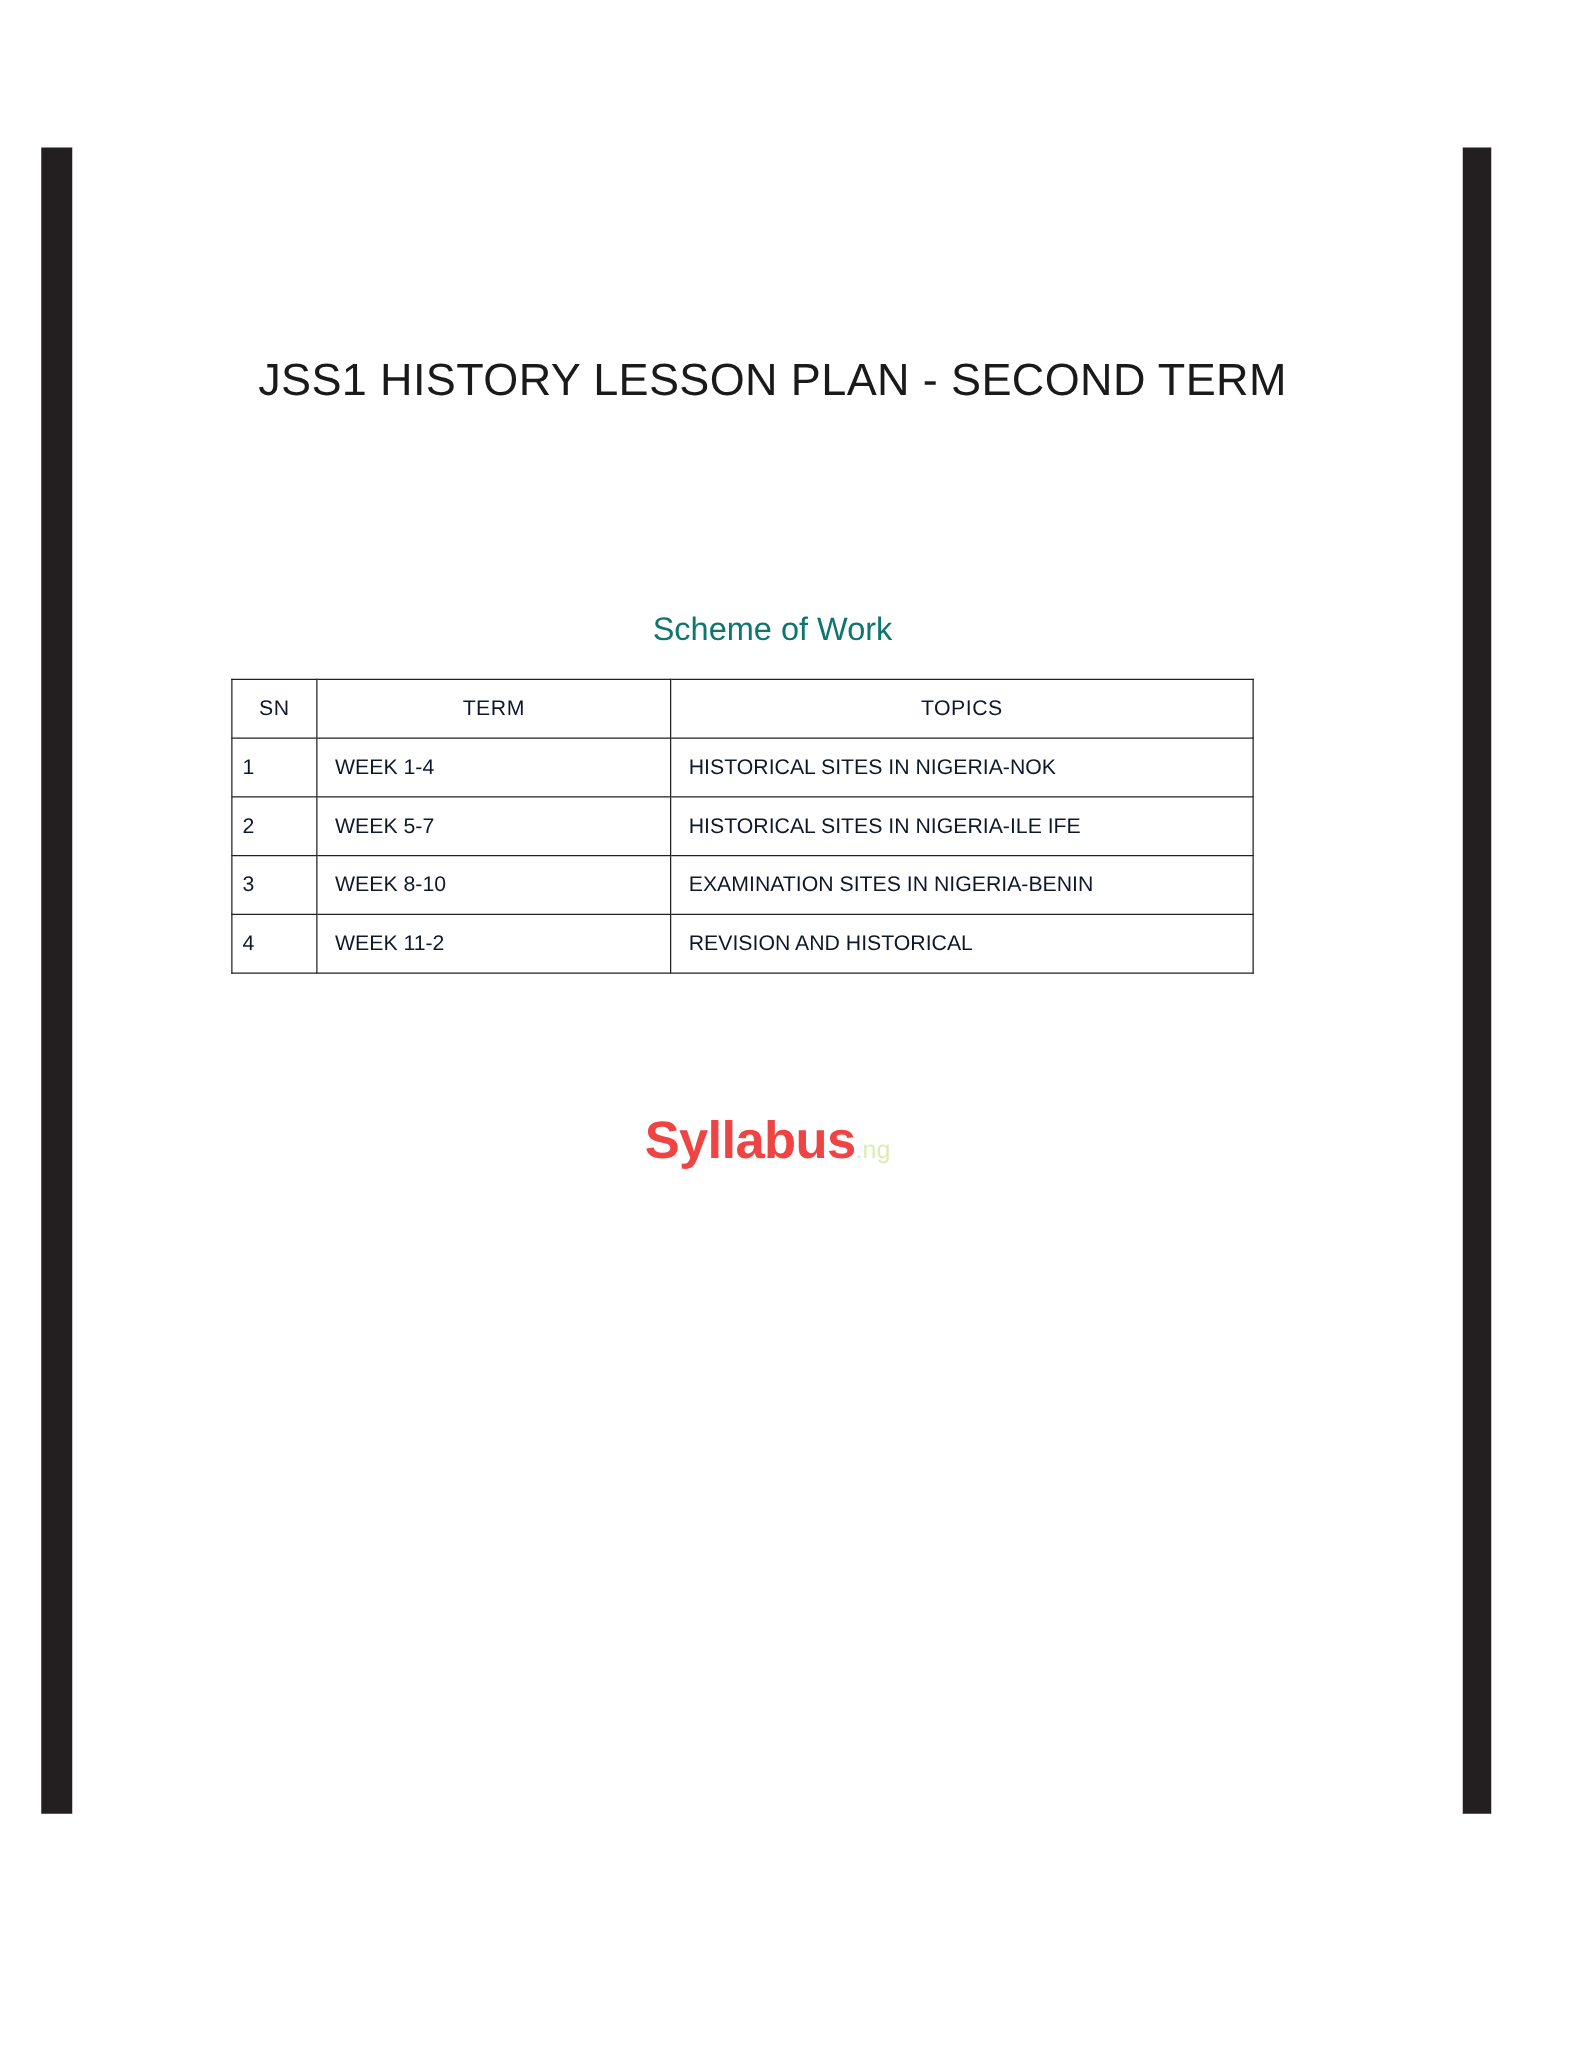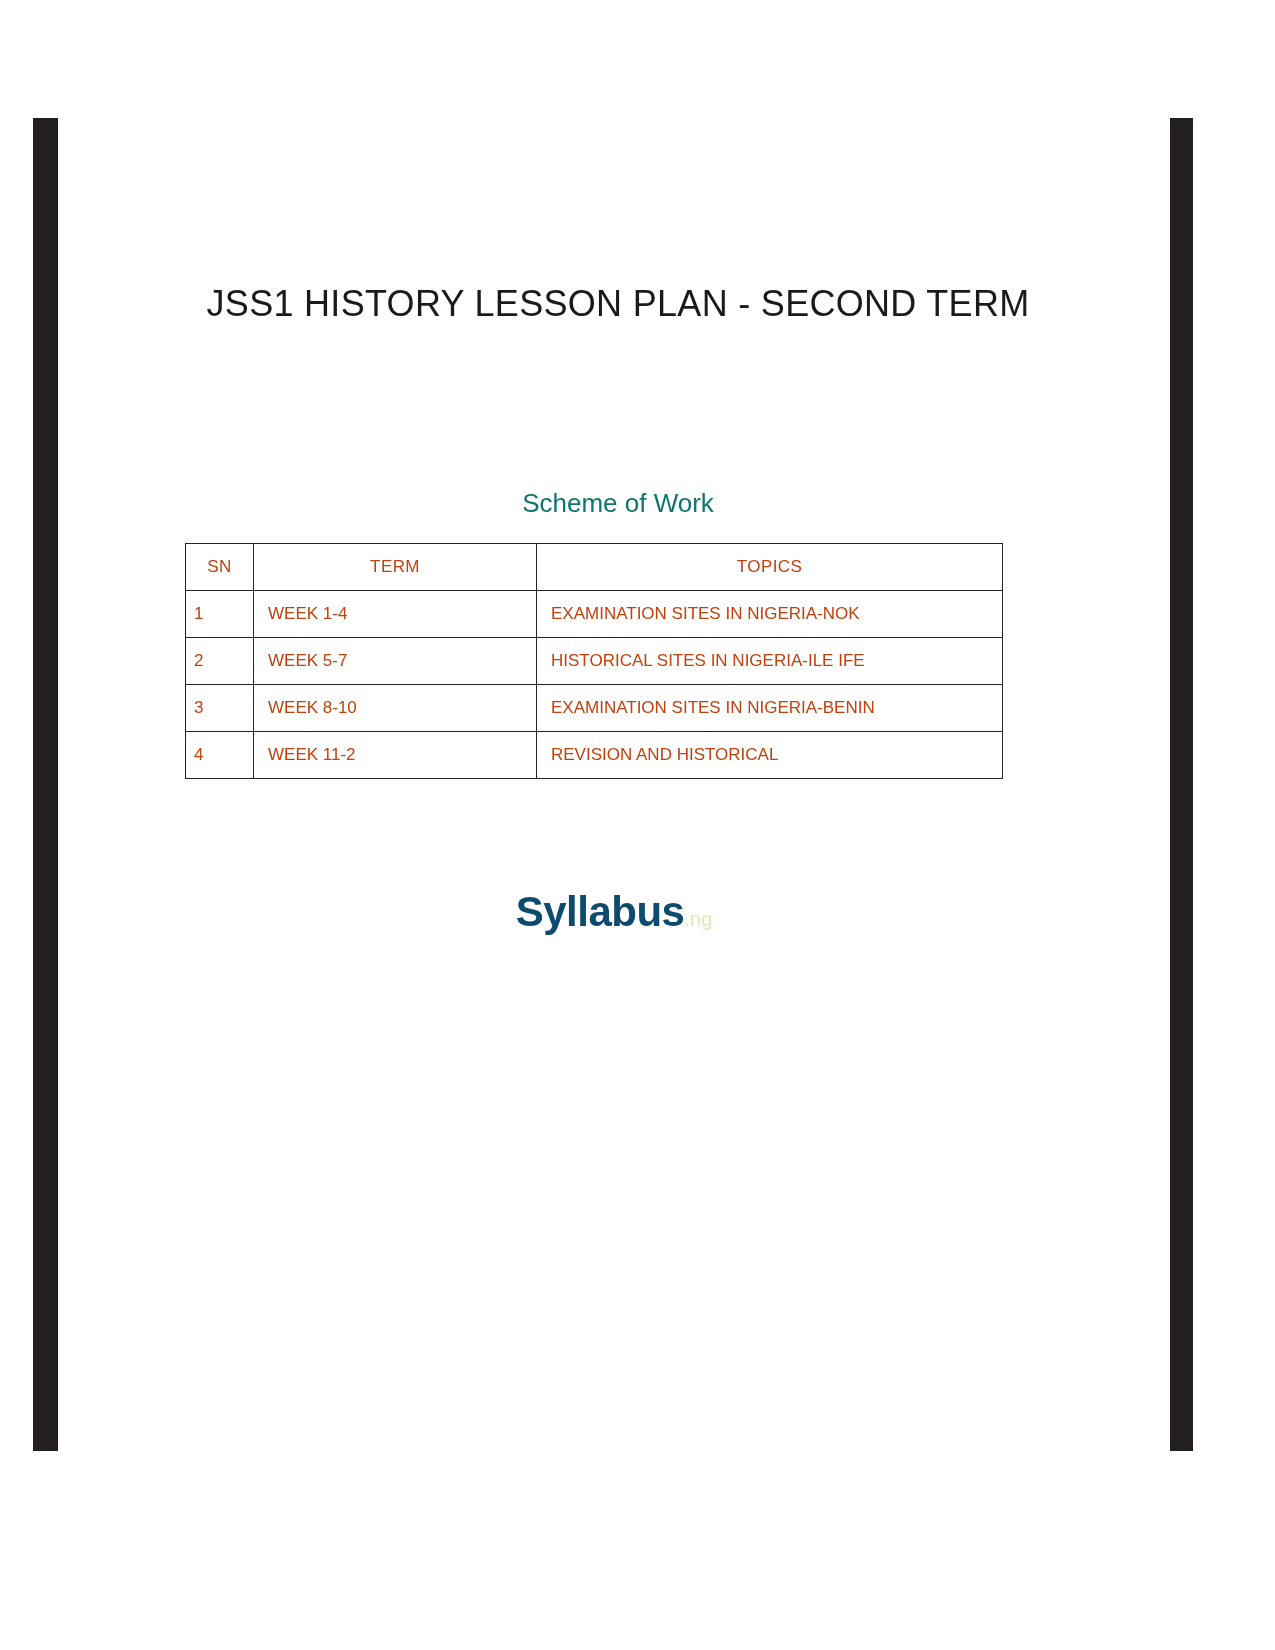--- a/index.html
+++ b/index.html
@@ -87,21 +87,21 @@
 
   table.scheme-table {
     border-collapse: collapse;
     width: 817px;
     table-layout: fixed;
   }
   table.scheme-table td,
   table.scheme-table th {
     border: 1px solid #222222;
     font-size: 17px;
-    color: #c2410c;
+    color: #0f172a;
     font-weight: 400;
     height: 46px;
     padding: 0 10px;
     vertical-align: middle;
   }
   table.scheme-table th {
     text-align: center;
     font-weight: 400;
     letter-spacing: 0.4px;
   }
@@ -123,21 +123,21 @@
     position: absolute;
     left: 0;
     top: 770px;
     width: 1112px;
     text-align: center;
     pointer-events: none;
     user-select: none;
   }
   .watermark .wm-main {
     font-size: 42px;
-    color: #0c4a6e;
+    color: #ef4444;
     font-weight: 700;
     letter-spacing: -0.5px;
   }
   .watermark .wm-suffix {
     font-size: 20px;
     color: #ddebb2;
     font-weight: 400;
   }
 </style>
 </head>
@@ -165,21 +165,21 @@
           <tr>
             <th>SN</th>
             <th>TERM</th>
             <th>TOPICS</th>
           </tr>
         </thead>
         <tbody>
           <tr>
             <td class="col-sn">1</td>
             <td class="col-week">WEEK 1-4</td>
-            <td class="col-topic">EXAMINATION SITES IN NIGERIA-NOK</td>
+            <td class="col-topic">HISTORICAL SITES IN NIGERIA-NOK</td>
           </tr>
           <tr>
             <td class="col-sn">2</td>
             <td class="col-week">WEEK 5-7</td>
             <td class="col-topic">HISTORICAL SITES IN NIGERIA-ILE IFE</td>
           </tr>
           <tr>
             <td class="col-sn">3</td>
             <td class="col-week">WEEK 8-10</td>
             <td class="col-topic">EXAMINATION SITES IN NIGERIA-BENIN</td>

